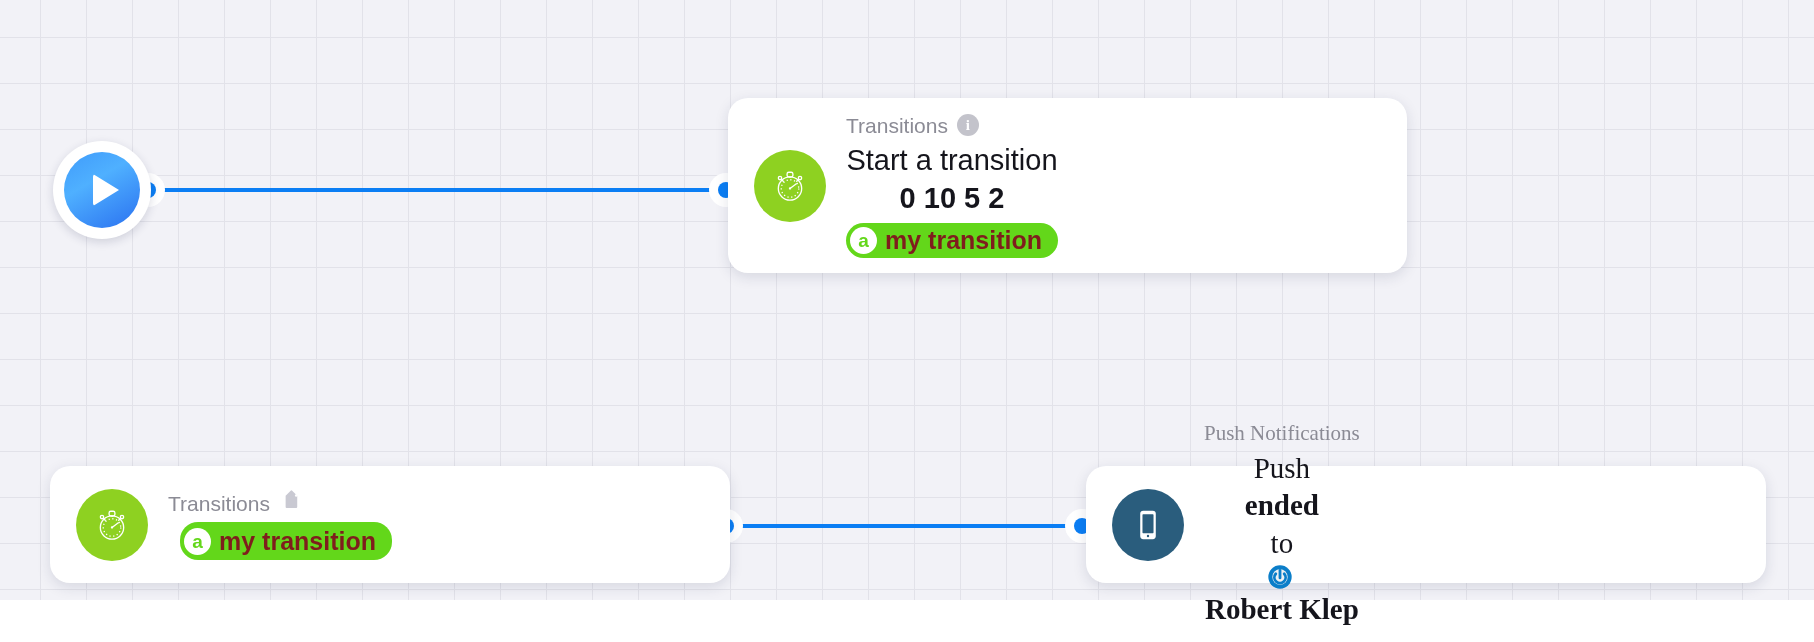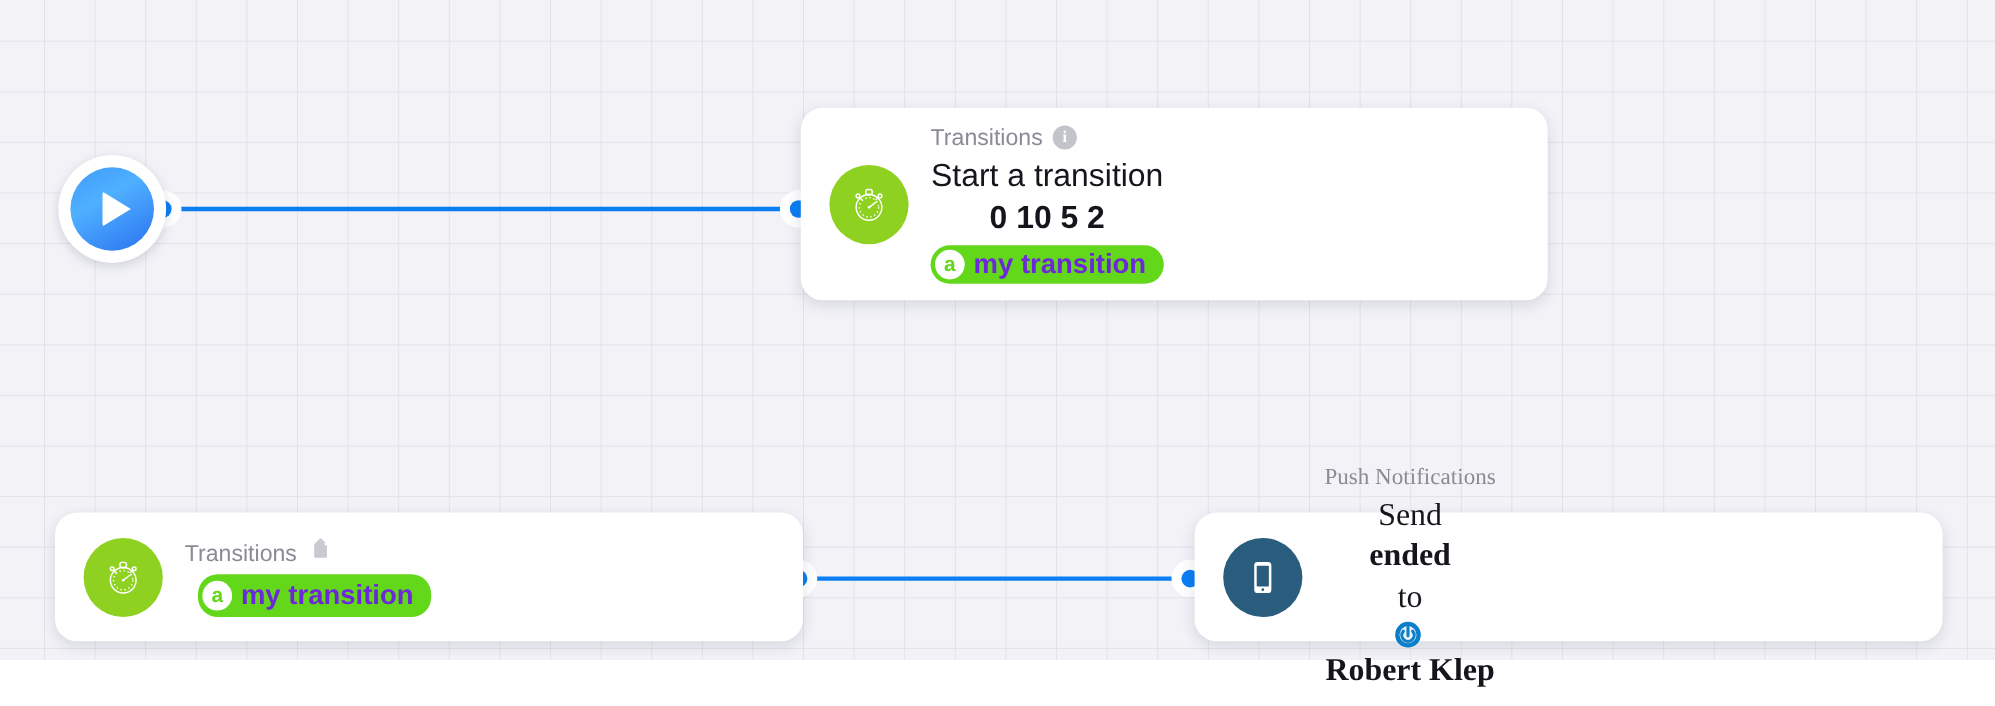--- a/index.html
+++ b/index.html
@@ -151,21 +151,21 @@
     width: 27px; height: 27px;
     border-radius: 50%;
     background: #ffffff;
     color: #63d71a;
     font-size: 19px;
     font-weight: bold;
     display: flex; align-items: center; justify-content: center;
     line-height: 1;
   }
   .pill-label {
-    color: #6d28d9;
+    color: #7f1d1d;
     font-size: 25px;
     font-weight: bold;
     white-space: nowrap;
   }
   .pill-inline { margin-top: 0; margin-left: 12px; }
 
   .tag-icon { display: inline-block; }
   .power-icon { display: inline-flex; margin: 0 8px 0 4px; vertical-align: middle; }
 </style>
 </head>
@@ -263,21 +263,21 @@
         <rect x="6.5" y="2" width="11" height="20" rx="2.2" fill="#ffffff"></rect>
         <rect x="8.1" y="4.4" width="7.8" height="13.4" rx="0.5" fill="#2a5d7d"></rect>
         <circle cx="12" cy="19.8" r="0.85" fill="#2a5d7d"></circle>
       </svg>
     </div>
     <div class="card-body">
       <div class="card-kicker">
         <span>Push Notifications</span>
       </div>
       <div class="card-title">
-        <span>Send</span>
+        <span>Push</span>
         <span class="sp"></span>
         <span class="bold">ended</span>
         <span class="sp"></span>
         <span>to</span>
         <span class="power-icon">
           <svg width="28" height="28" viewBox="0 0 24 24">
             <circle cx="12" cy="12" r="10" fill="#0b7ec9"></circle>
             <circle cx="12" cy="12" r="6.6" fill="#eef1f3"></circle>
             <path d="M12 6.4 v6.4" stroke="#0b7ec9" stroke-width="2.4" stroke-linecap="round" fill="none"></path>
             <path d="M8.4 9.2 A4.8 4.8 0 1 0 15.6 9.2" stroke="#0b7ec9" stroke-width="2.4" stroke-linecap="round" fill="none"></path>

